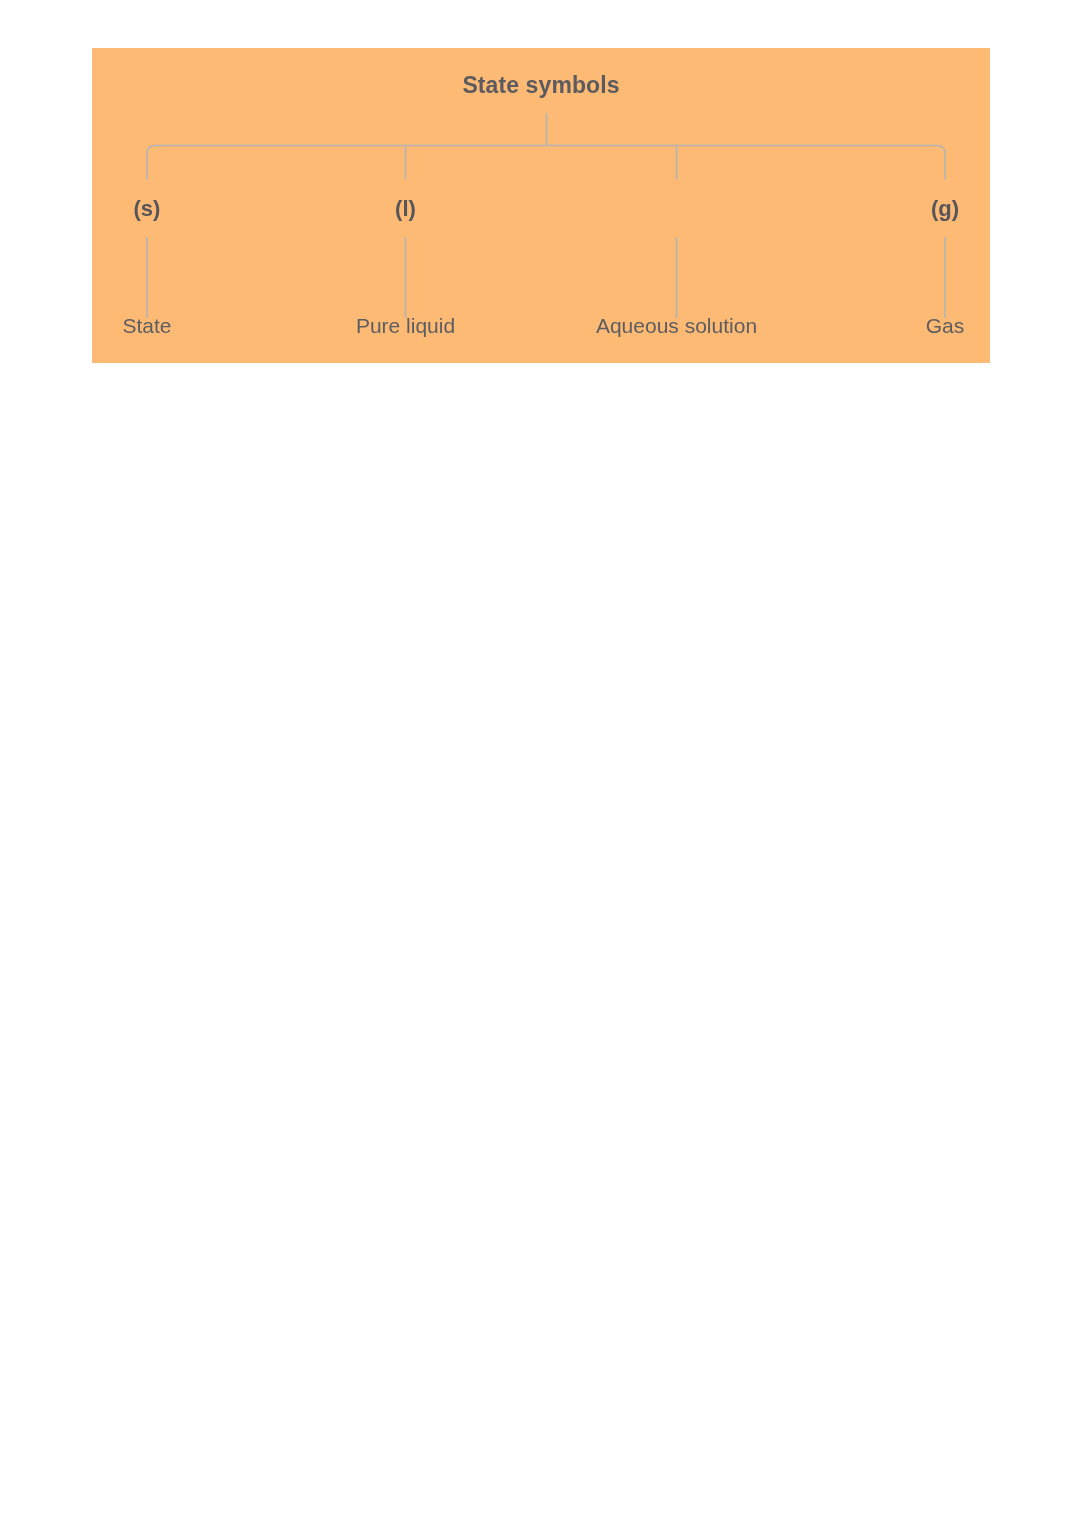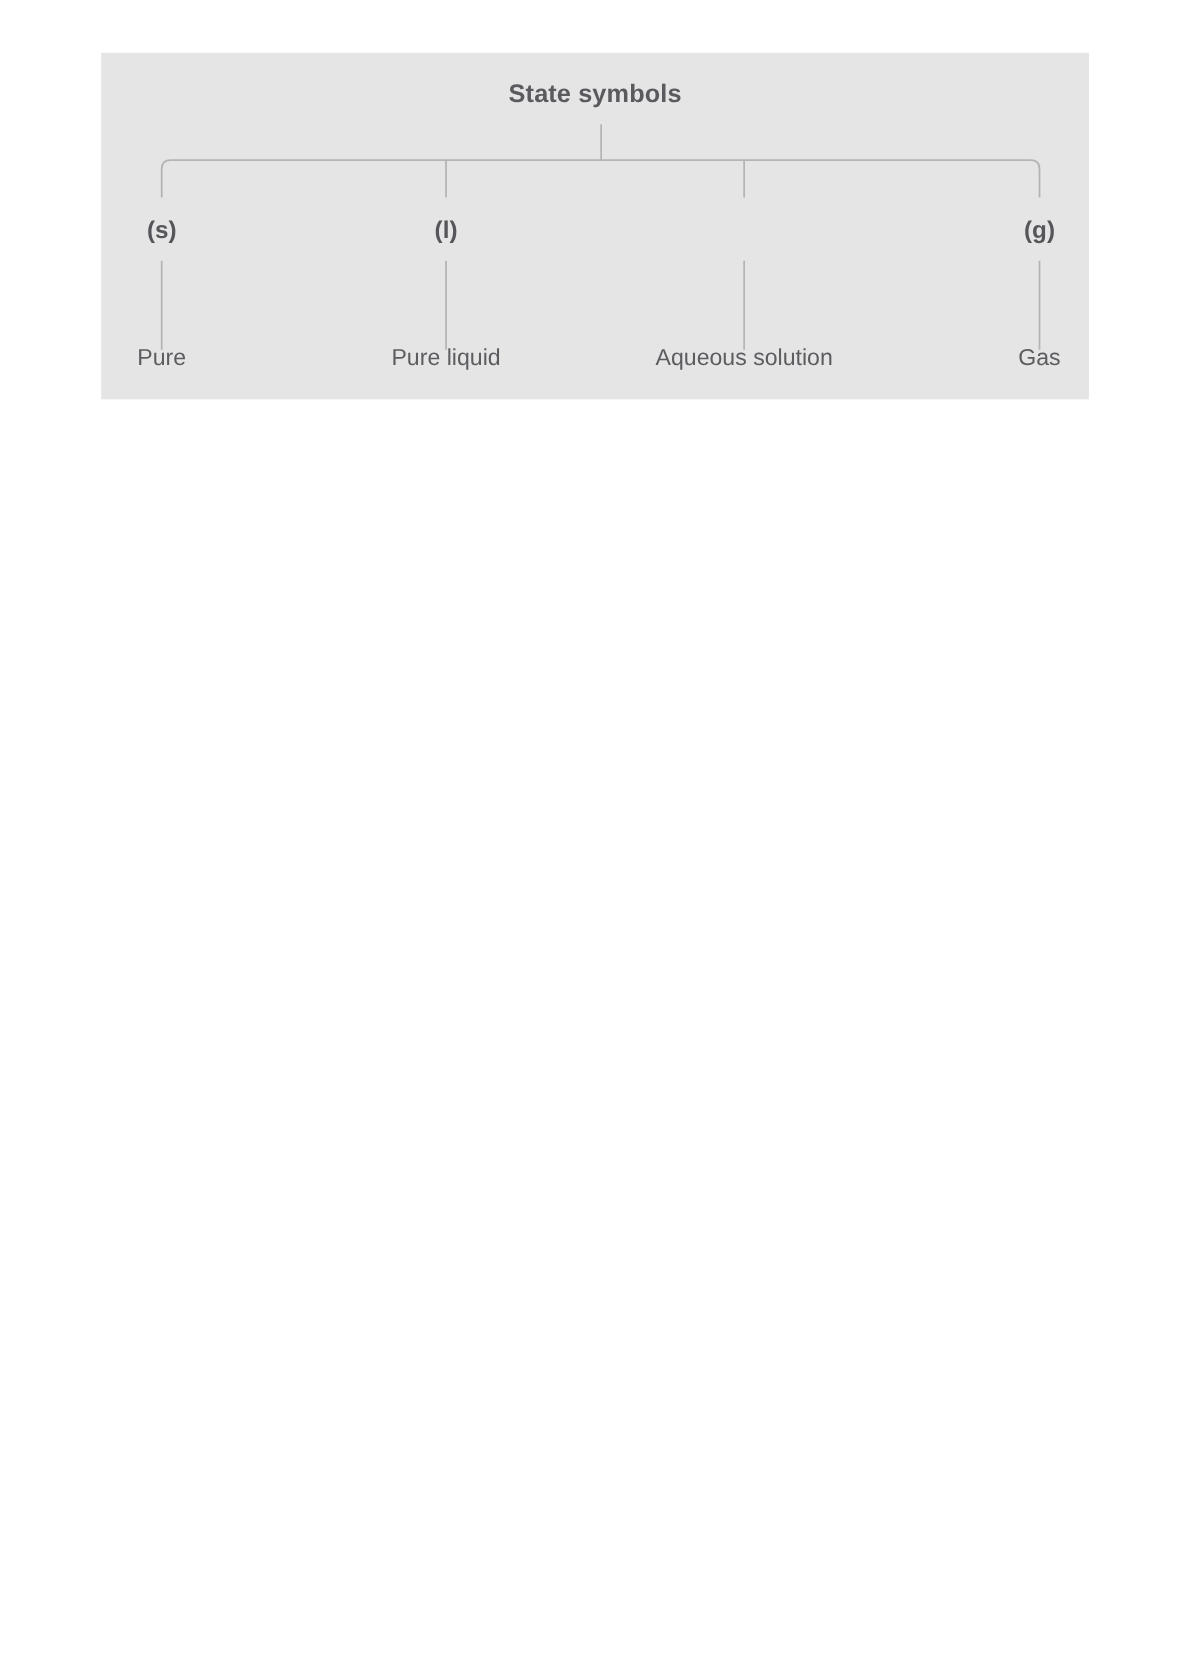--- a/index.html
+++ b/index.html
@@ -77,21 +77,21 @@
     text-align: center;
     font-size: 21px;
     font-weight: normal;
     color: #5d5d61;
     white-space: nowrap;
   }
 </style>
 </head>
 <body style="background: rgb(255, 255, 255);">
 
-<div id="diagram-card" style="background: #e5e5e5;">
+<div id="diagram-card" style="background: #fdba74;">
 
   <div id="chart-title" style="color: rgb(91, 91, 95);">State symbols</div>
 
   <svg id="connector-svg" viewBox="0 0 898 315" preserveAspectRatio="none">
     <g fill="none" stroke="#b4b4b6" stroke-width="1.6" stroke-linecap="butt">
 
       <path d="M454.5 65 L454.5 97.5"></path>
 
       <path d="M55 131.5 L55 105.5 Q55 97.5 63 97.5
                L845 97.5 Q853 97.5 853 105.5 L853 131.5"></path>
@@ -101,21 +101,21 @@
 
       <path d="M55 189 L55 270"></path>
       <path d="M313.5 189 L313.5 270"></path>
       <path d="M584.5 189 L584.5 270"></path>
       <path d="M853 189 L853 270"></path>
     </g>
   </svg>
 
   <div class="node-col" style="left:-75px;">
     <div class="symbol-label" style="color: rgb(86, 86, 90);">(s)</div>
-    <div class="desc-label" style="color: rgb(93, 93, 97);">Pure</div>
+    <div class="desc-label" style="color: rgb(93, 93, 97);">State</div>
   </div>
 
   <div class="node-col" style="left:183.5px;">
     <div class="symbol-label" style="color: rgb(86, 86, 90);">(l)</div>
     <div class="desc-label" style="color: rgb(93, 93, 97); text-align: center;">Pure liquid</div>
   </div>
 
   <div class="node-col" style="left:454.5px;">
     <div class="desc-label" style="color: rgb(93, 93, 97);">Aqueous solution</div>
   </div>

